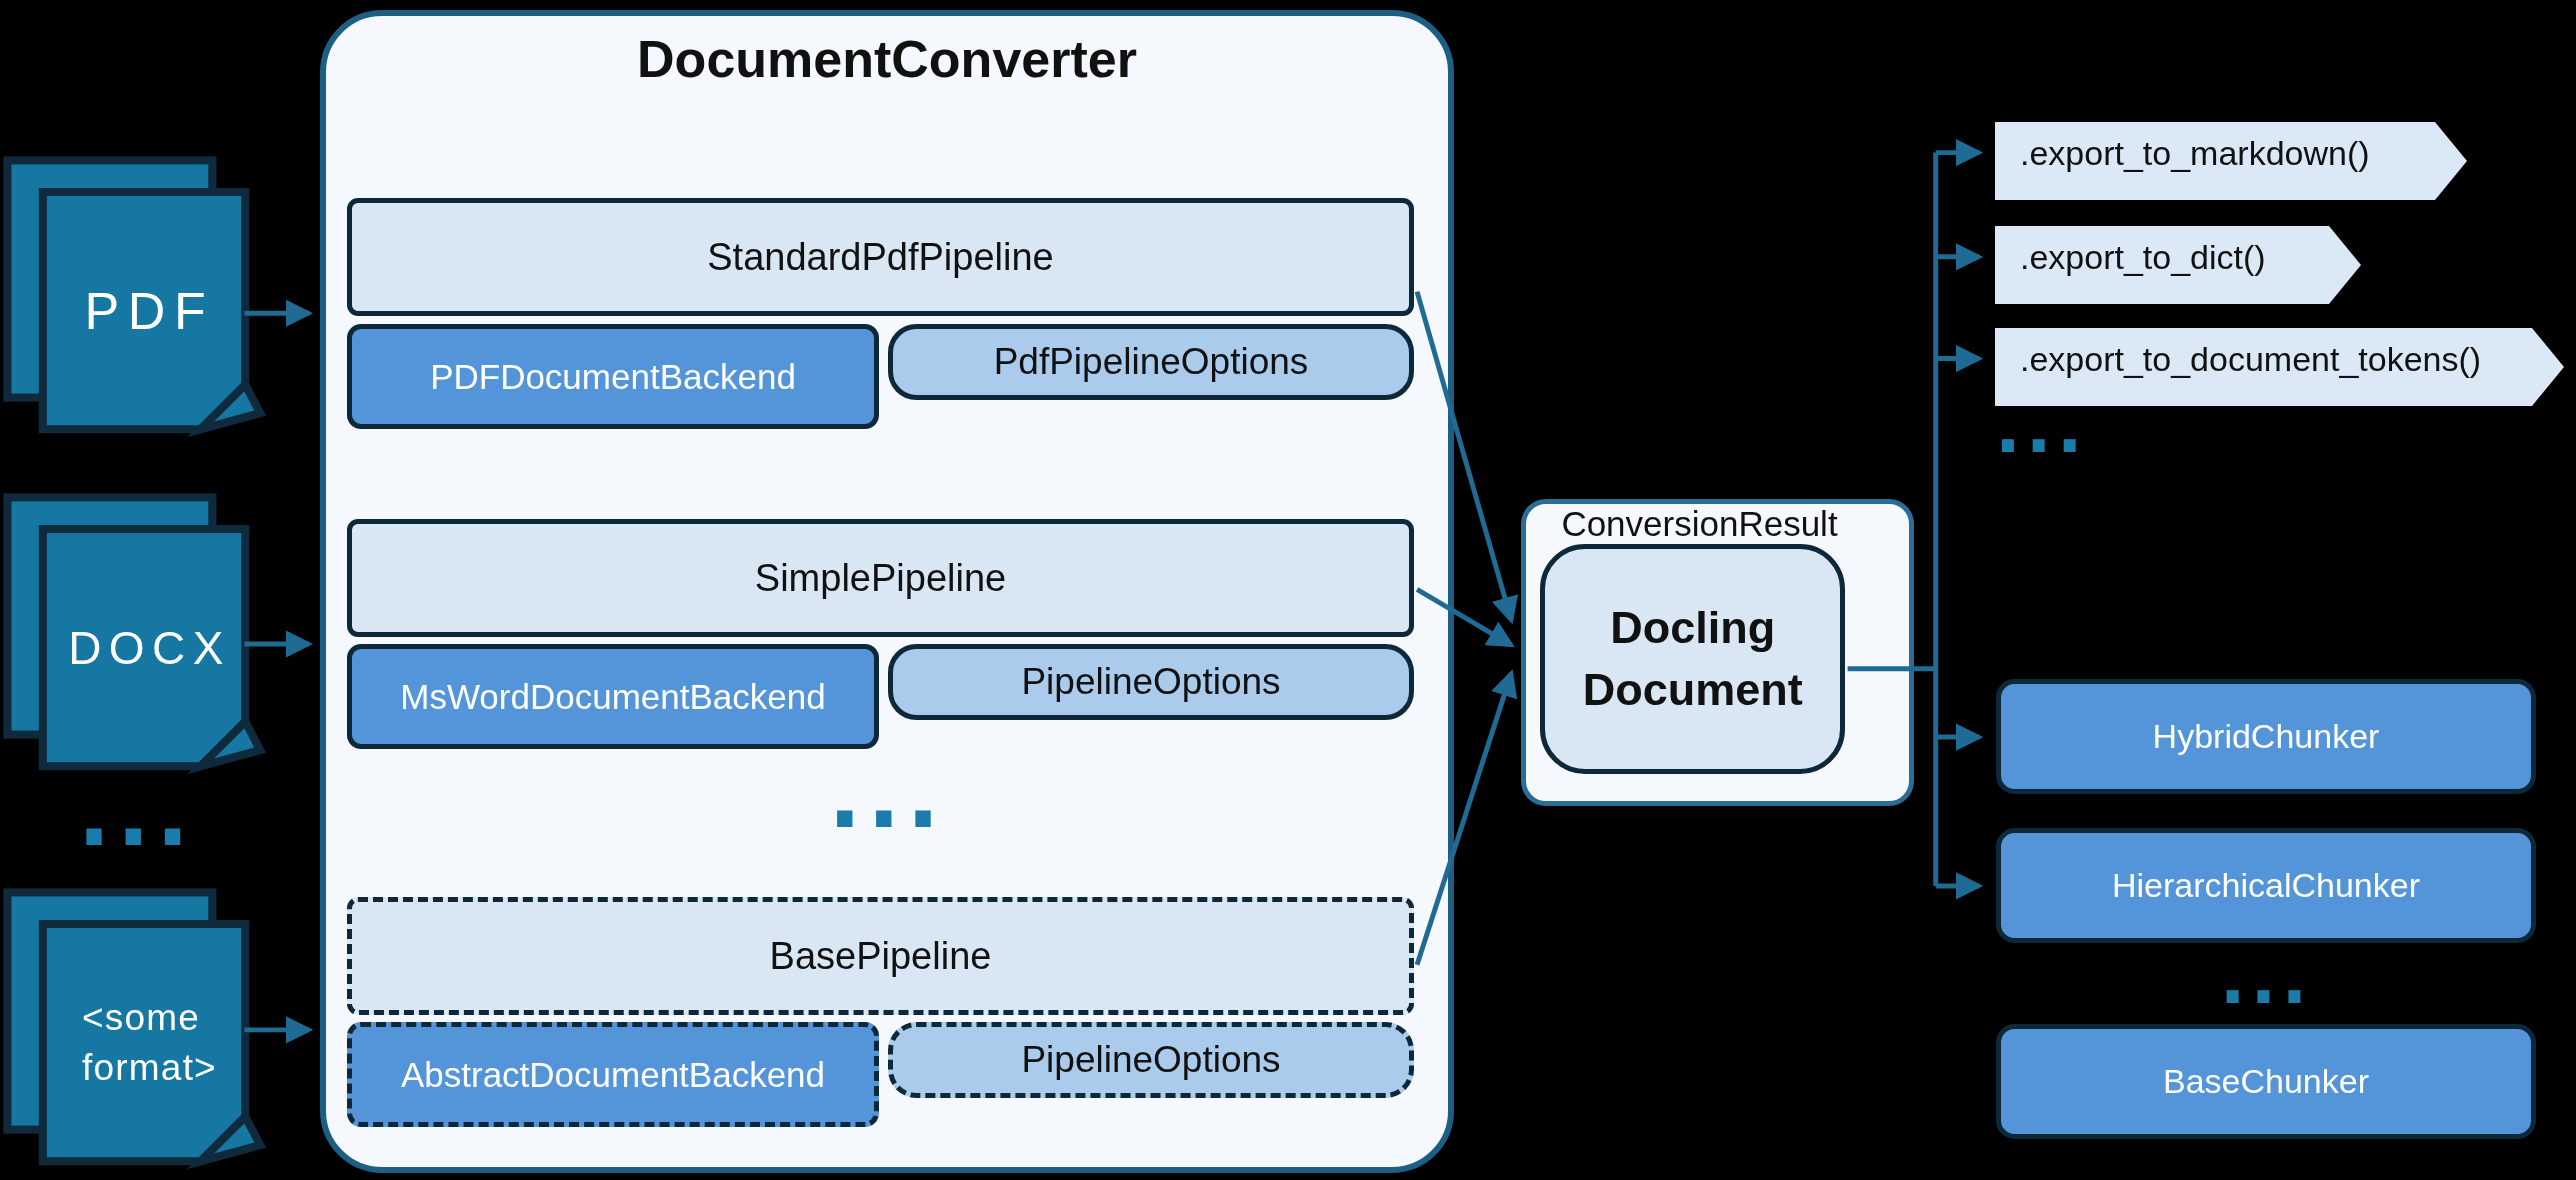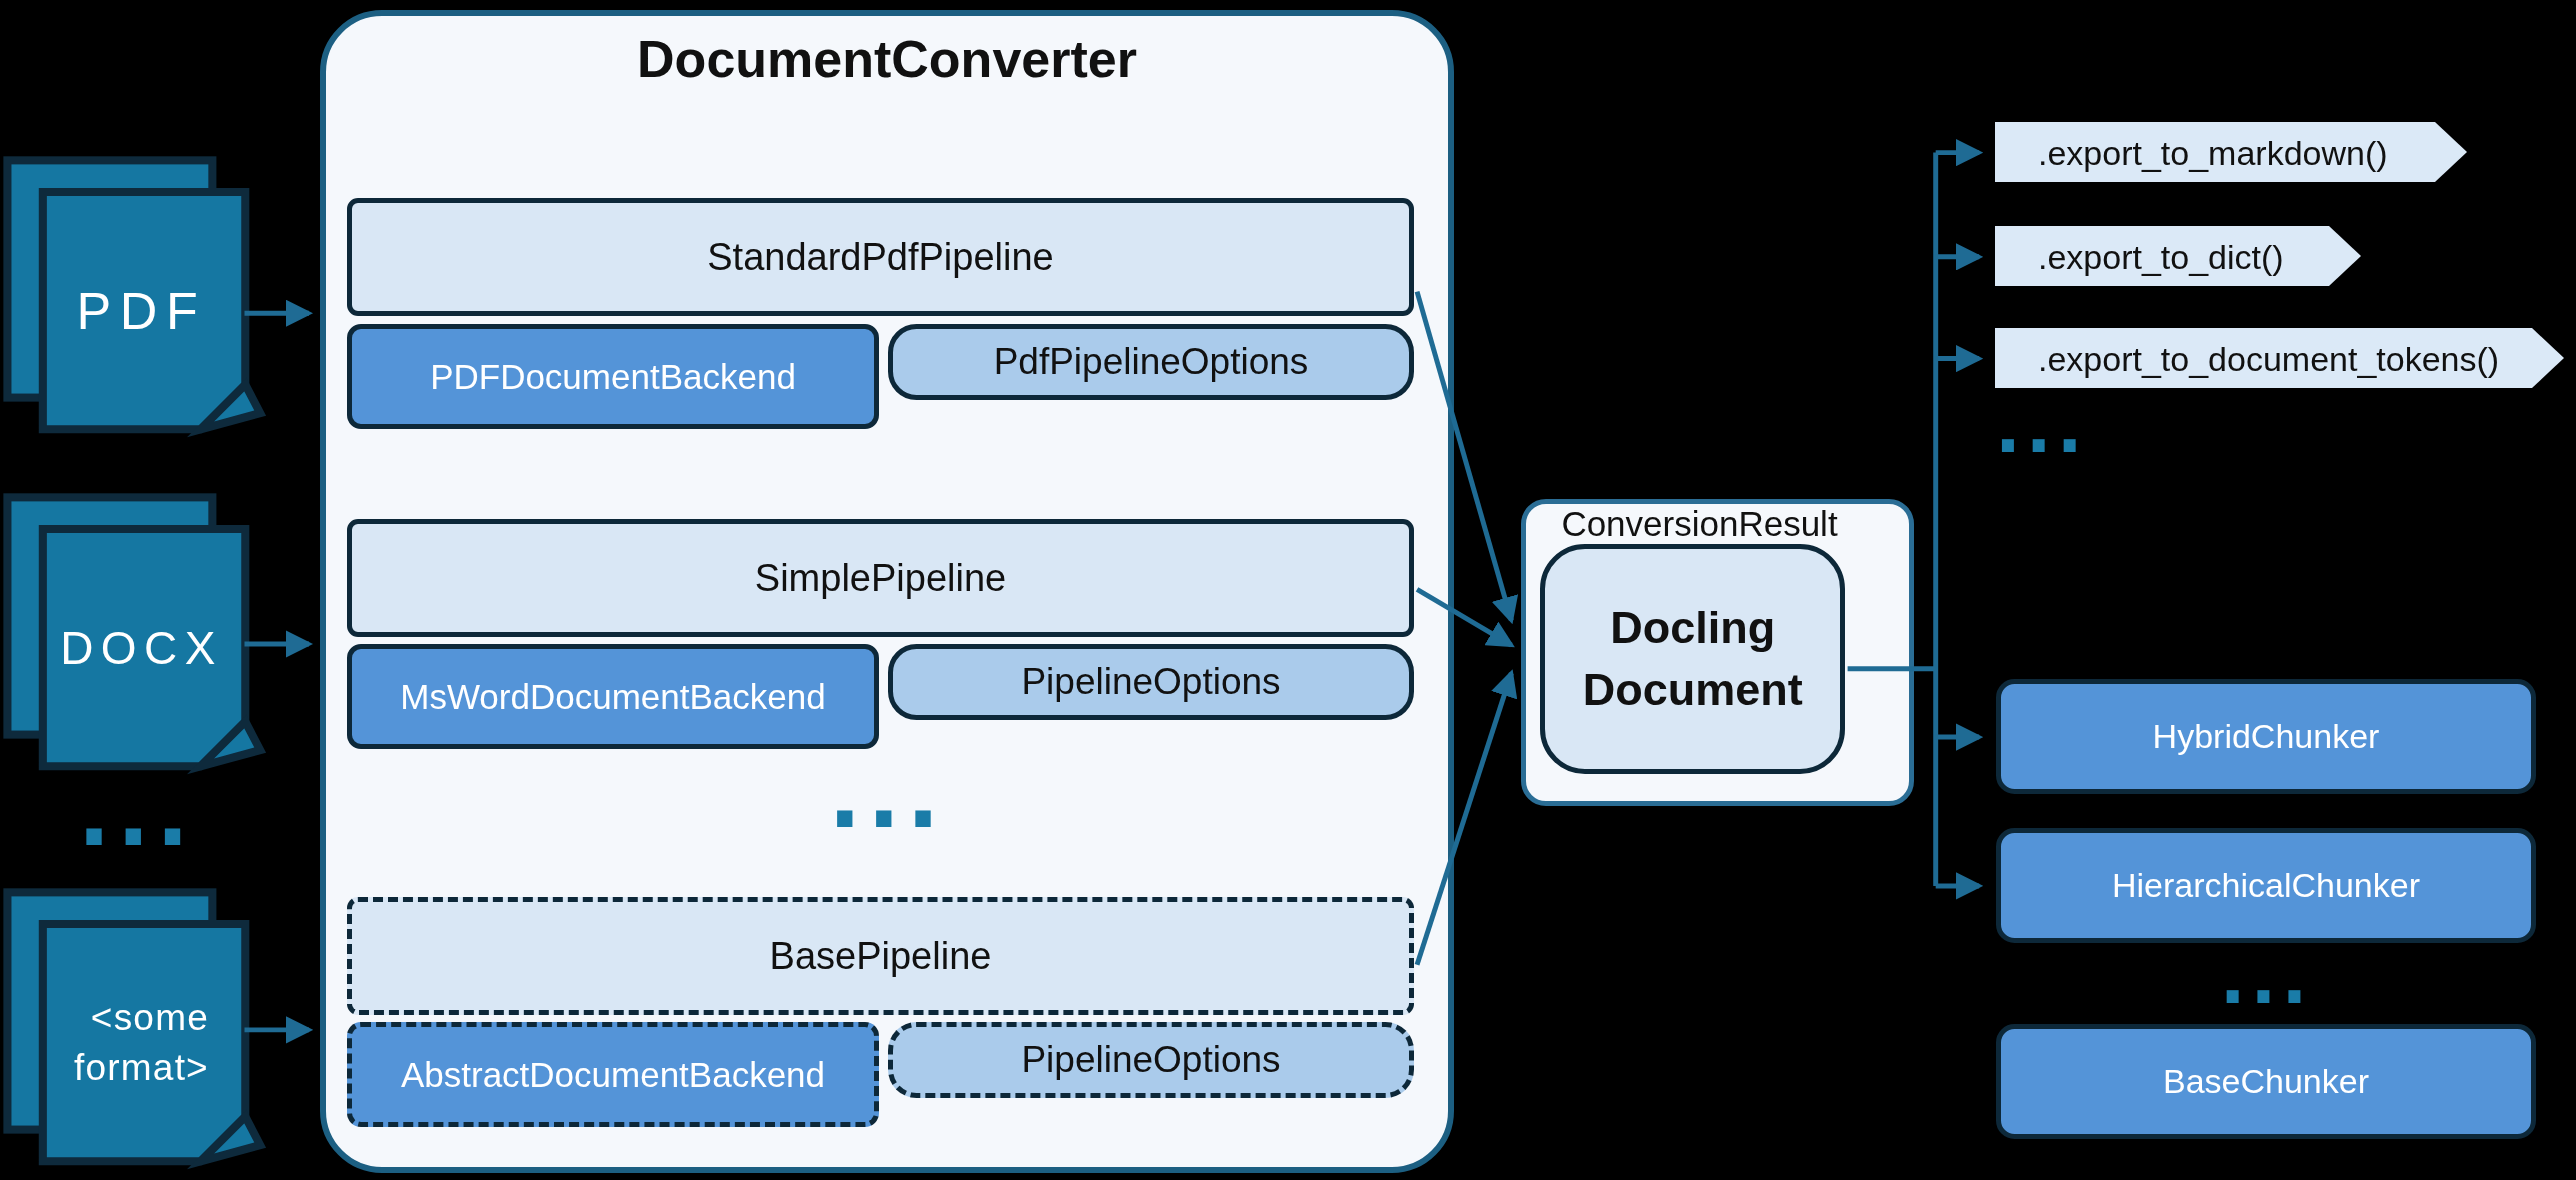--- a/index.html
+++ b/index.html
@@ -9,22 +9,22 @@
     --result-border:#2a6d95; --tag-fill:#dbe9f7; --arrow:#1f6b94; --dots:#1a7ca8;
     --text-dark:#111; --text-light:#fff;
   }
   *{margin:0;padding:0;box-sizing:border-box}
   html,body{width:2576px;height:1180px;overflow:hidden}
   body{background:var(--background);font-family:"Liberation Sans",sans-serif;position:relative}
 
   
   .doc-stack{position:absolute;width:261px;height:277px}
   .doc-stack svg{position:absolute;inset:0;overflow:visible}
-  .doc-label{position:absolute;left:36px;top:35px;width:206px;height:239px;
-    display:flex;align-items:center;justify-content:center;text-align:right;
+  .doc-label{position:absolute;left:44px;top:35px;width:206px;height:239px;
+    display:flex;align-items:center;justify-content:center;text-align:left;
     color:var(--text-light);white-space:pre-line}
   .doc-label.pdf{font-size:52px;letter-spacing:8.7px}
   .doc-label.docx{font-size:46px;letter-spacing:7.4px}
   .doc-label.fmt{font-size:37px;letter-spacing:1.2px;line-height:50px}
 
   
   .converter{position:absolute;left:320px;top:10px;width:1134px;height:1163px;
     background:var(--panel-fill);border:6.2px solid var(--panel-border);border-radius:62px}
   .converter-title{position:absolute;left:0;top:13px;width:1122px;text-align:center;
     font-size:52px;font-weight:bold;color:var(--text-dark)}
@@ -48,22 +48,22 @@
   .result{position:absolute;left:1521px;top:499px;width:393px;height:307px;
     background:var(--panel-fill);border:5.6px solid var(--result-border);border-radius:25px}
   .result-label{position:absolute;left:0;top:1.2px;width:347px;text-align:center;
     font-size:35px;color:var(--text-dark);line-height:37px}
   .docling{position:absolute;left:14.3px;top:40px;width:305px;height:230px;
     background:var(--pipeline-fill);border:5.6px solid var(--box-border);border-radius:45px;
     display:flex;align-items:center;justify-content:center;text-align:center;
     font-size:45px;font-weight:bold;color:var(--text-dark);line-height:62px;white-space:pre-line}
 
   
-  .tag{position:absolute;height:60px;background:var(--tag-fill);color:var(--text-dark);
-    font-size:34px;line-height:62px;padding-left:43px;
+  .tag{position:absolute;height:78px;background:var(--tag-fill);color:var(--text-dark);
+    font-size:34px;line-height:62px;padding-left:25px;
     clip-path:polygon(0 0,calc(100% - 32px) 0,100% 50%,calc(100% - 32px) 100%,0 100%)}
   .tag1{left:1995px;top:122px;width:472px}
   .tag2{left:1995px;top:226px;width:366px}
   .tag3{left:1995px;top:328px;width:569px}
 
   
   .chunker{position:absolute;left:1996px;width:540px;height:115px;background:var(--backend-fill);
     border:5px solid var(--box-border);border-radius:18.6px;display:flex;align-items:center;
     justify-content:center;font-size:34px;color:var(--text-light)}
 

